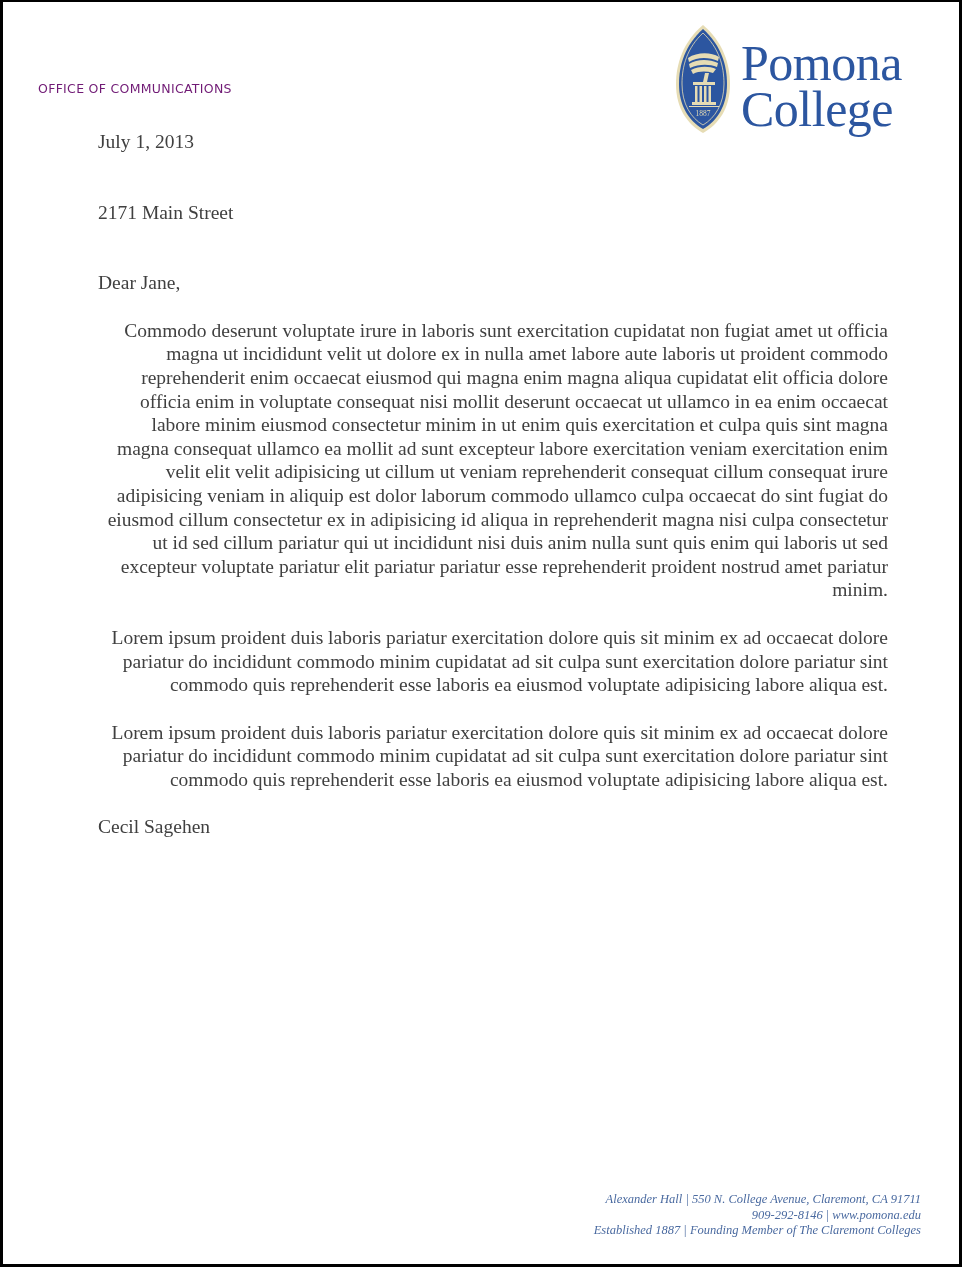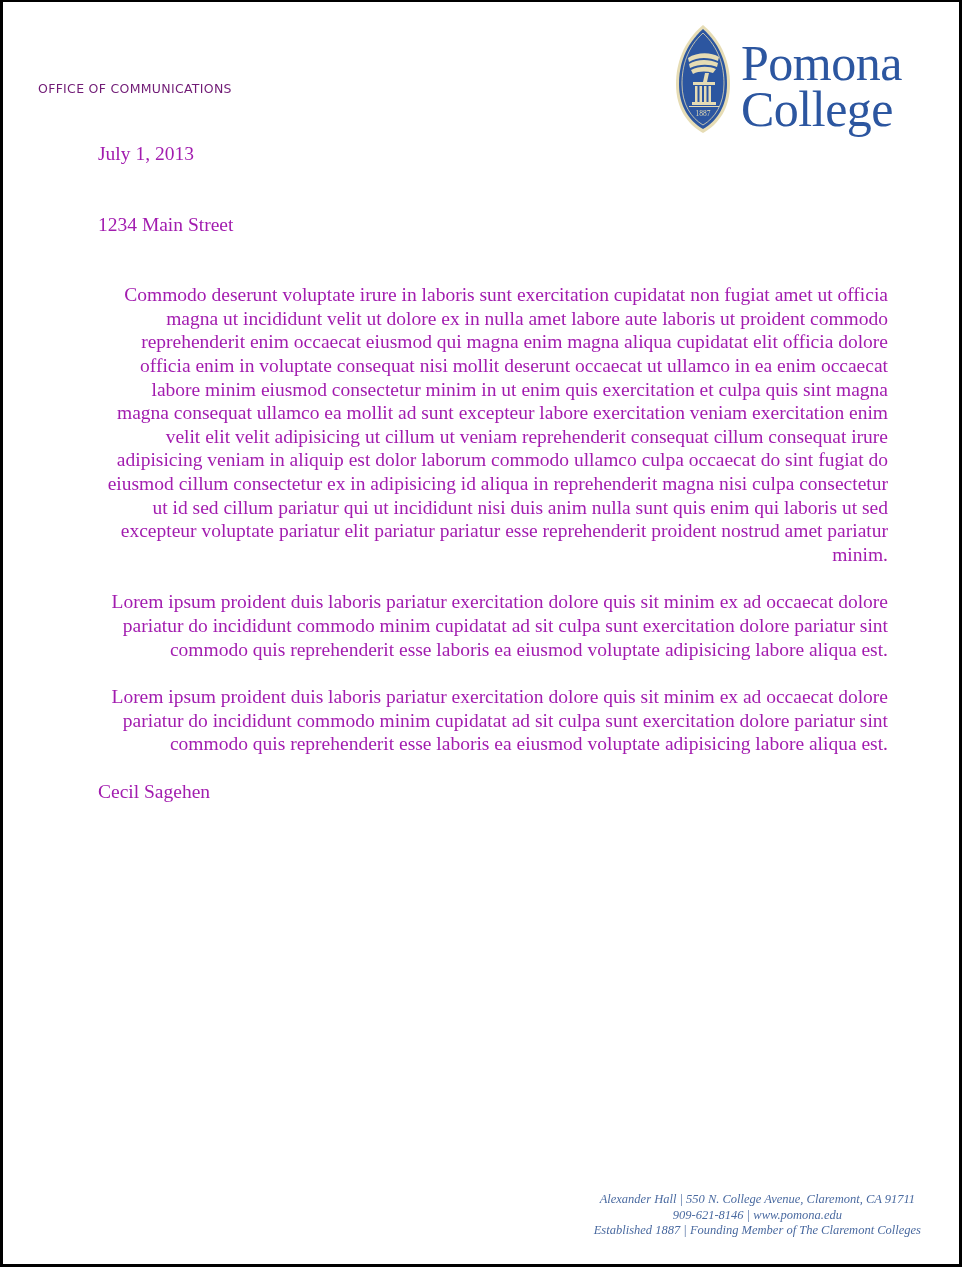--- a/index.html
+++ b/index.html
@@ -22,32 +22,32 @@
   .logo .crest { position: absolute; left: 0; top: 0; width: 56px; height: 110px; }
   .logo .wordmark {
     position: absolute; left: 66px; top: 2px;
     font-family: Liberation Serif, serif;
     color: #2c56a0; line-height: 46px; margin-top: 14px;
   }
   .logo .wordmark div { font-size: 50px; letter-spacing: -0.5px; }
   .letter {
     position: absolute; left: 95px; top: 128px; width: 790px;
     font-family: "Liberation Serif", serif;
-    font-size: 19.5px; line-height: 23.6px; color: #a21caf; margin-top: 12px;
+    font-size: 19.5px; line-height: 23.6px; color: #404040;
   }
   .letter p { margin: 0; }
   .date { margin-bottom: 47px !important; }
   .addr-line { display: block; }
   .address { margin-bottom: 47px !important; }
   .salutation { margin-bottom: 24px !important; }
   .para { margin-bottom: 24px !important; text-align: right; }
   .closing { margin-bottom: 48px !important; }
   .footer {
     position: absolute; right: 38px; top: 1190px;
-    text-align: center;
+    text-align: right;
     font-family: "Liberation Serif", serif;
     font-style: italic; font-size: 12.5px; line-height: 15.6px;
     color: #4a6aa0;
   }
   .footer div { white-space: nowrap; }
 </style>
 </head>
 <body>
 
 <div class="page">
@@ -75,30 +75,31 @@
     <div class="wordmark">
       <div>Pomona</div>
       <div>College</div>
     </div>
   </div>
 
   <div class="letter">
     <p class="date">July 1, 2013</p>
 
     <p class="address">
-      <span class="addr-line">1234 Main Street</span>
+      <span class="addr-line">2171 Main Street</span>
     </p>
 
+    <p class="salutation">Dear Jane,</p>
 
     <p class="para">Commodo deserunt voluptate irure in laboris sunt exercitation cupidatat non fugiat amet ut officia magna ut incididunt velit ut dolore ex in nulla amet labore aute laboris ut proident commodo reprehenderit enim occaecat eiusmod qui magna enim magna aliqua cupidatat elit officia dolore officia enim in voluptate consequat nisi mollit deserunt occaecat ut ullamco in ea enim occaecat labore minim eiusmod consectetur minim in ut enim quis exercitation et culpa quis sint magna magna consequat ullamco ea mollit ad sunt excepteur labore exercitation veniam exercitation enim velit elit velit adipisicing ut cillum ut veniam reprehenderit consequat cillum consequat irure adipisicing veniam in aliquip est dolor laborum commodo ullamco culpa occaecat do sint fugiat do eiusmod cillum consectetur ex in adipisicing id aliqua in reprehenderit magna nisi culpa consectetur ut id sed cillum pariatur qui ut incididunt nisi duis anim nulla sunt quis enim qui laboris ut sed excepteur voluptate pariatur elit pariatur pariatur esse reprehenderit proident nostrud amet pariatur minim.</p>
     <p class="para">Lorem ipsum proident duis laboris pariatur exercitation dolore quis sit minim ex ad occaecat dolore pariatur do incididunt commodo minim cupidatat ad sit culpa sunt exercitation dolore pariatur sint commodo quis reprehenderit esse laboris ea eiusmod voluptate adipisicing labore aliqua est.</p>
     <p class="para">Lorem ipsum proident duis laboris pariatur exercitation dolore quis sit minim ex ad occaecat dolore pariatur do incididunt commodo minim cupidatat ad sit culpa sunt exercitation dolore pariatur sint commodo quis reprehenderit esse laboris ea eiusmod voluptate adipisicing labore aliqua est.</p>
 
     <p>Cecil Sagehen</p>
   </div>
 
   <div class="footer">
     <div>Alexander Hall | 550 N. College Avenue, Claremont, CA 91711</div>
-    <div>909-621-8146 | www.pomona.edu</div>
+    <div>909-292-8146 | www.pomona.edu</div>
     <div>Established 1887 | Founding Member of The Claremont Colleges</div>
   </div>
 
 </div>
 
 </body></html>

